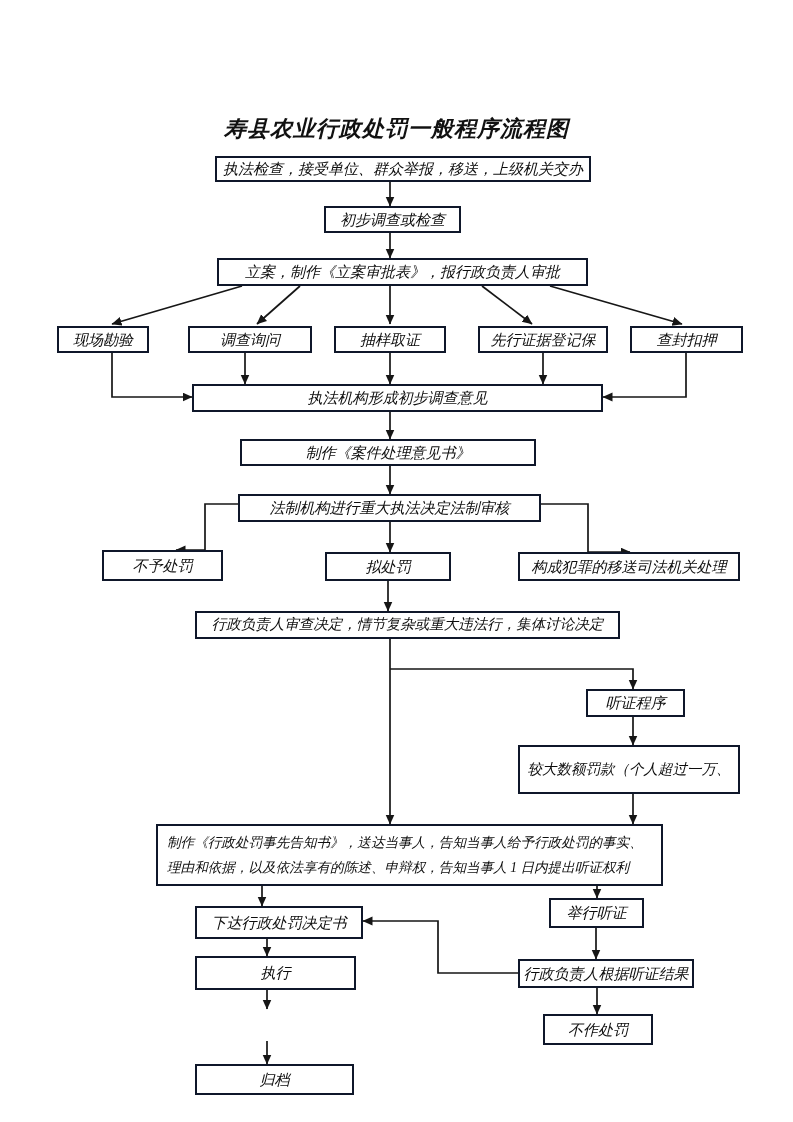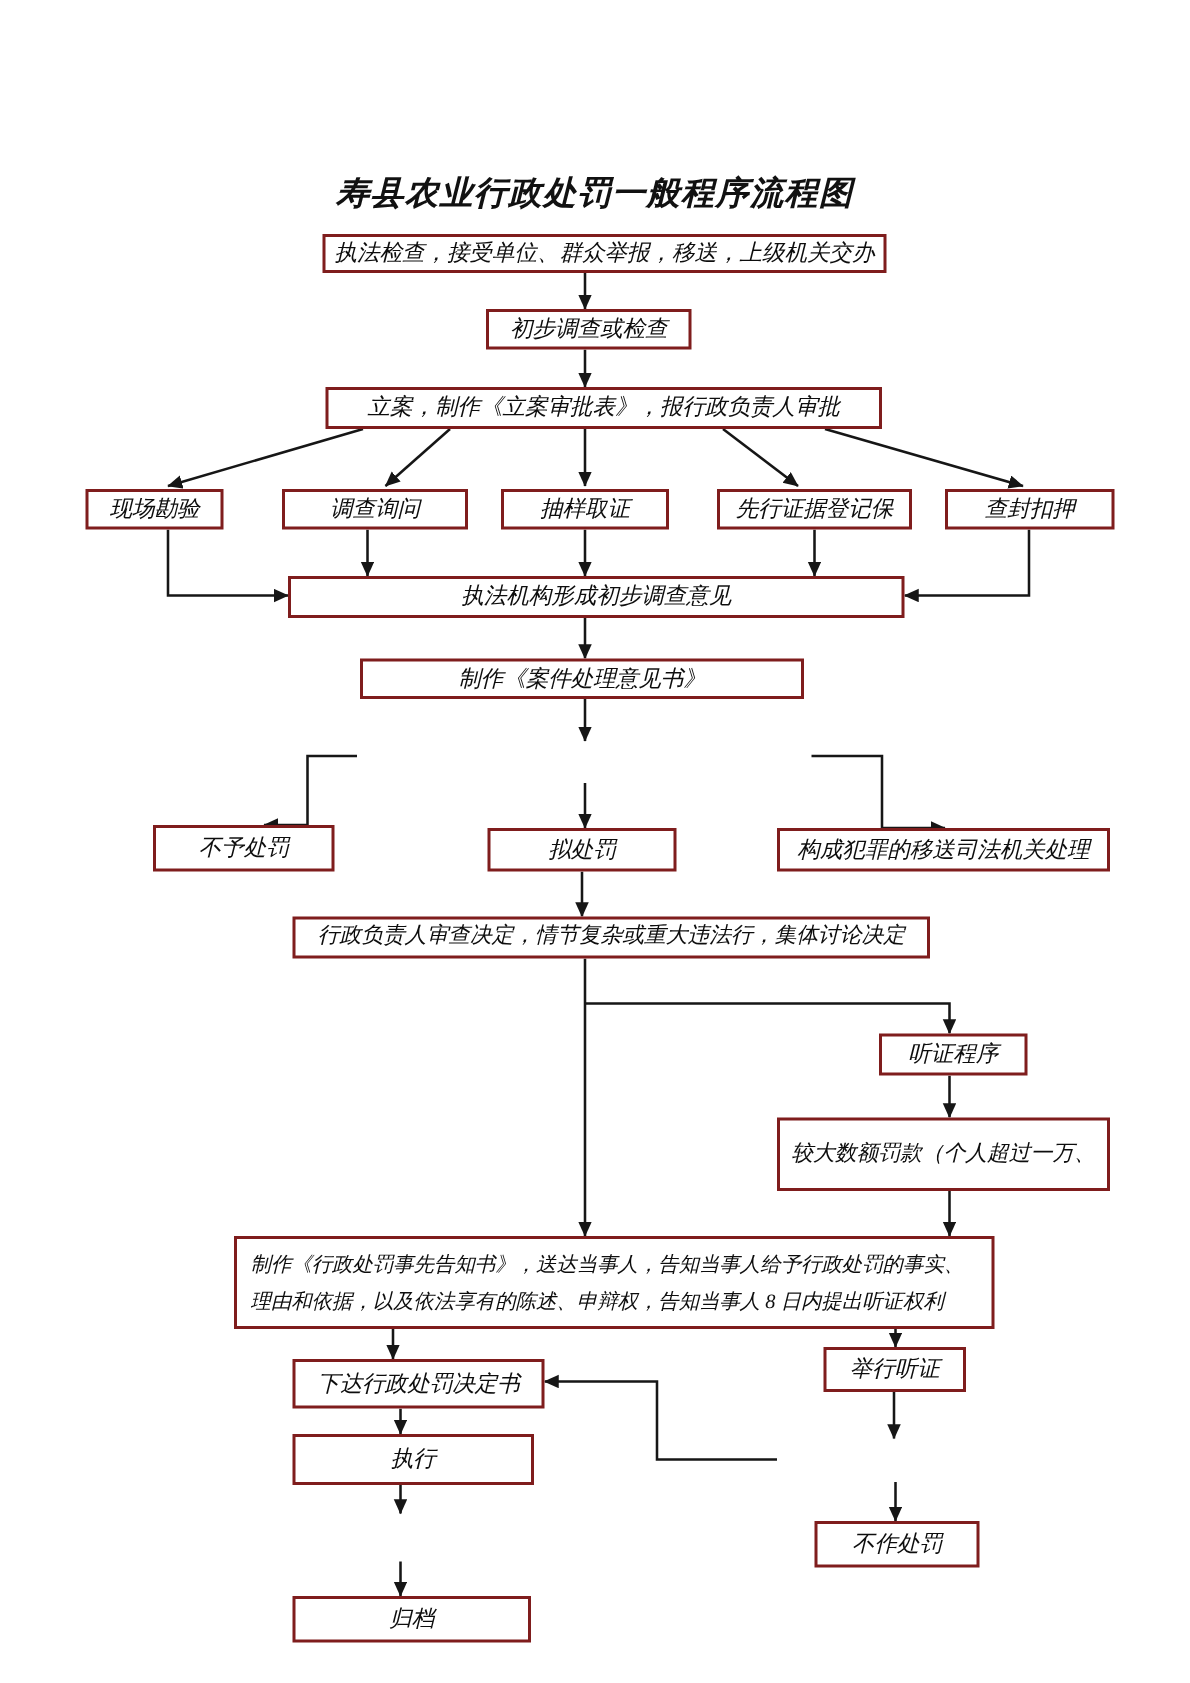--- a/index.html
+++ b/index.html
@@ -8,21 +8,21 @@
     font-family:"Liberation Serif","DejaVu Serif",serif;color:#000;
     overflow:hidden;margin:16px auto;font-style:italic;
   }
   .layer{position:absolute;left:0;top:0;width:793px;height:1122px;}
   .title{
     position:absolute;left:0;right:0;top:98px;text-align:center;
     font-size:22px;font-weight:bold;letter-spacing:1px;color:#111;
   }
   .node{
     position:absolute;box-sizing:border-box;background:#fff;
-    border:2px solid #7f1d1d;display:flex;align-items:center;justify-content:center;
+    border:2px solid #0f172a;display:flex;align-items:center;justify-content:center;
     font-size:15px;line-height:1.2;text-align:center;white-space:nowrap;color:#0d0d0d;
   }
   .node.small{font-size:14.5px;}
   .node.multi{white-space:normal;line-height:21px;font-size:14.5px;}
   .node.bignote{
     flex-direction:column;align-items:flex-start;justify-content:center;
     white-space:nowrap;text-align:center;font-size:13.6px;line-height:25px;padding:2px 9px;
   }
   svg line, svg polyline{stroke:#161616;stroke-width:1.7;fill:none;}
 </style>
@@ -76,38 +76,40 @@
   <div class="node" style="left:217px;top:242px;width:371px;height:28px">立案，制作《立案审批表》，报行政负责人审批</div>
 
   <div class="node" style="left:57px;top:310px;width:92px;height:27px">现场勘验</div>
   <div class="node" style="left:188px;top:310px;width:124px;height:27px">调查询问</div>
   <div class="node" style="left:334px;top:310px;width:112px;height:27px">抽样取证</div>
   <div class="node" style="left:478px;top:310px;width:130px;height:27px">先行证据登记保</div>
   <div class="node" style="left:630px;top:310px;width:113px;height:27px">查封扣押</div>
 
   <div class="node" style="left:192px;top:368px;width:411px;height:28px">执法机构形成初步调查意见</div>
   <div class="node" style="left:240px;top:423px;width:296px;height:27px">制作《案件处理意见书》</div>
+  <div class="node" style="left:238px;top:478px;width:303px;height:28px">法制机构进行重大执法决定法制审核</div>
 
   <div class="node" style="left:102px;top:534px;width:121px;height:31px">不予处罚</div>
   <div class="node" style="left:325px;top:536px;width:126px;height:29px">拟处罚</div>
   <div class="node" style="left:518px;top:536px;width:222px;height:29px">构成犯罪的移送司法机关处理</div>
 
   <div class="node small" style="left:195px;top:595px;width:425px;height:28px">行政负责人审查决定，情节复杂或重大违法行，集体讨论决定</div>
 
   <div class="node" style="left:586px;top:673px;width:99px;height:28px">听证程序</div>
 
   <div class="node multi" style="left:518px;top:729px;width:222px;height:49px">
     <div>较大数额罚款（个人超过一万、</div>
   </div>
 
   <div class="node bignote" style="left:156px;top:808px;width:507px;height:62px">
     <div>制作《行政处罚事先告知书》，送达当事人，告知当事人给予行政处罚的事实、</div>
-    <div>理由和依据，以及依法享有的陈述、申辩权，告知当事人 8 日内提出听证权利</div>
+    <div>理由和依据，以及依法享有的陈述、申辩权，告知当事人 1 日内提出听证权利</div>
   </div>
 
   <div class="node" style="left:195px;top:890px;width:168px;height:33px">下达行政处罚决定书</div>
   <div class="node" style="left:195px;top:940px;width:161px;height:34px">执行</div>
   <div class="node" style="left:195px;top:1048px;width:159px;height:31px">归档</div>
 
   <div class="node" style="left:549px;top:882px;width:95px;height:30px">举行听证</div>
+  <div class="node" style="left:518px;top:943px;width:176px;height:29px">行政负责人根据听证结果</div>
   <div class="node" style="left:543px;top:998px;width:110px;height:31px">不作处罚</div>
 
 </div>
 
 </body></html>

